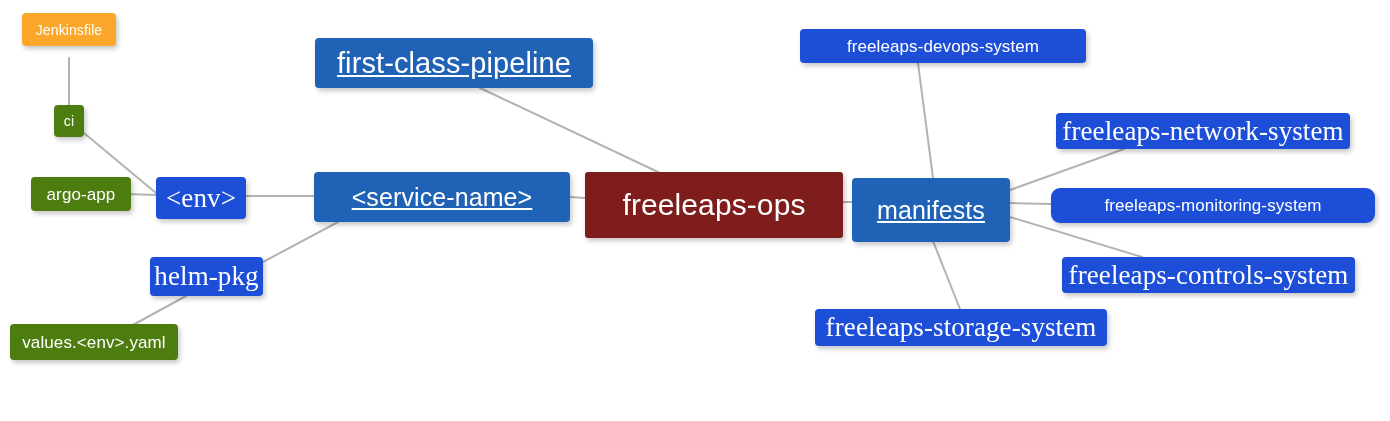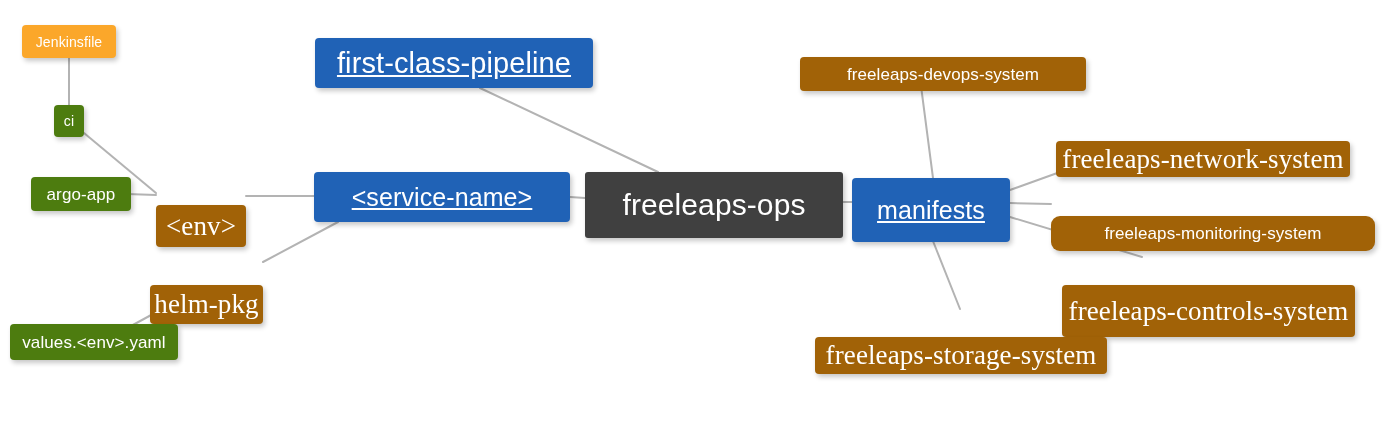--- a/index.html
+++ b/index.html
@@ -36,26 +36,26 @@
     justify-content: center;
     color: #ffffff;
     white-space: nowrap;
     border-radius: 4px;
     box-shadow: 2px 3px 5px rgba(0,0,0,0.22);
     letter-spacing: 0.1px;
     line-height: 1;
     z-index: 2;
   }
   .node.root {
-    background: #404040;
+    background: #7f1d1d;
     border-radius: 3px;
     font-size: 30px;
   }
   .node.blue   { background: #2062b6; text-decoration: underline; }
-  .node.green  { background: #a16207; margin-top: 28px; }
+  .node.green  { background: #1d4ed8; }
   .node.orange { background: #fba72a; }
   .node.red    { background: #4d7c0f; }
 
   .sz-xl  { font-size: 29px; }
   .sz-lg  { font-size: 25px; }
   .sz-md  { font-size: 27px; font-family: Liberation Serif, serif; }
   .sz-sm  { font-size: 17px; }
   .sz-xs  { font-size: 14px; }
 </style>
 </head>
@@ -72,21 +72,21 @@
       <line x1="570" y1="197" x2="585" y2="198" stroke="#b3b3b3" stroke-width="2" stroke-linecap="round"></line>
       <line x1="480" y1="88" x2="658" y2="172" stroke="#b3b3b3" stroke-width="2" stroke-linecap="round"></line>
       <line x1="843" y1="202" x2="852" y2="202" stroke="#b3b3b3" stroke-width="2" stroke-linecap="round"></line>
       <line x1="933" y1="178" x2="918" y2="63" stroke="#b3b3b3" stroke-width="2" stroke-linecap="round"></line>
       <line x1="1010" y1="190" x2="1124" y2="149" stroke="#b3b3b3" stroke-width="2" stroke-linecap="round"></line>
       <line x1="1010" y1="203" x2="1051" y2="204" stroke="#b3b3b3" stroke-width="2" stroke-linecap="round"></line>
       <line x1="1010" y1="217" x2="1142" y2="257" stroke="#b3b3b3" stroke-width="2" stroke-linecap="round"></line>
       <line x1="927" y1="226" x2="960" y2="309" stroke="#b3b3b3" stroke-width="2" stroke-linecap="round"></line>
     </svg>
   <div id="node-layer">
-      <div class="node orange sz-xs" style="left: 22px; top: 25px; width: 94px; height: 33px;">
+      <div class="node orange sz-xs" style="left: 22px; top: 13px; width: 94px; height: 33px;">
         <span>Jenkinsfile</span>
       </div>
       <div class="node red sz-xs" style="left: 54px; top: 105px; width: 30px; height: 32px;">
         <span>ci</span>
       </div>
       <div class="node red sz-sm" style="left: 31px; top: 177px; width: 100px; height: 34px;">
         <span>argo-app</span>
       </div>
       <div class="node green sz-md" style="left: 156px; top: 177px; width: 90px; height: 42px;">
         <span>&lt;env&gt;</span>
@@ -111,20 +111,20 @@
       </div>
       <div class="node green sz-sm" style="left: 800px; top: 29px; width: 286px; height: 34px;">
         <span>freeleaps-devops-system</span>
       </div>
       <div class="node green sz-md" style="left: 1056px; top: 113px; width: 294px; height: 36px;">
         <span>freeleaps-network-system</span>
       </div>
       <div class="node green sz-sm" style="left: 1051px; top: 188px; width: 324px; height: 35px; border-radius: 9px;">
         <span>freeleaps-monitoring-system</span>
       </div>
-      <div class="node green sz-md" style="left: 1062px; top: 257px; width: 293px; height: 52px;">
+      <div class="node green sz-md" style="left: 1062px; top: 257px; width: 293px; height: 36px;">
         <span>freeleaps-controls-system</span>
       </div>
       <div class="node green sz-md" style="left: 815px; top: 309px; width: 292px; height: 37px;">
         <span>freeleaps-storage-system</span>
       </div>
     </div>
 </div>
 
 </body></html>

